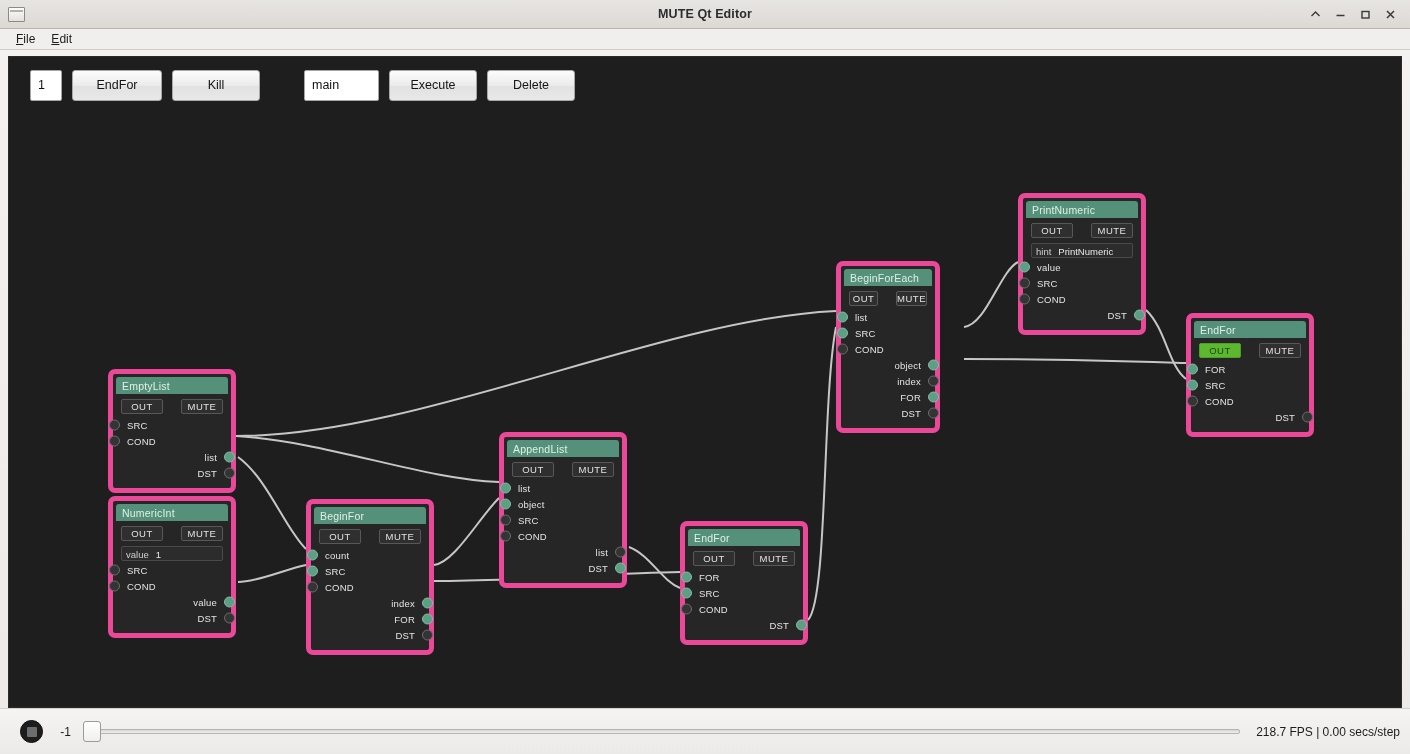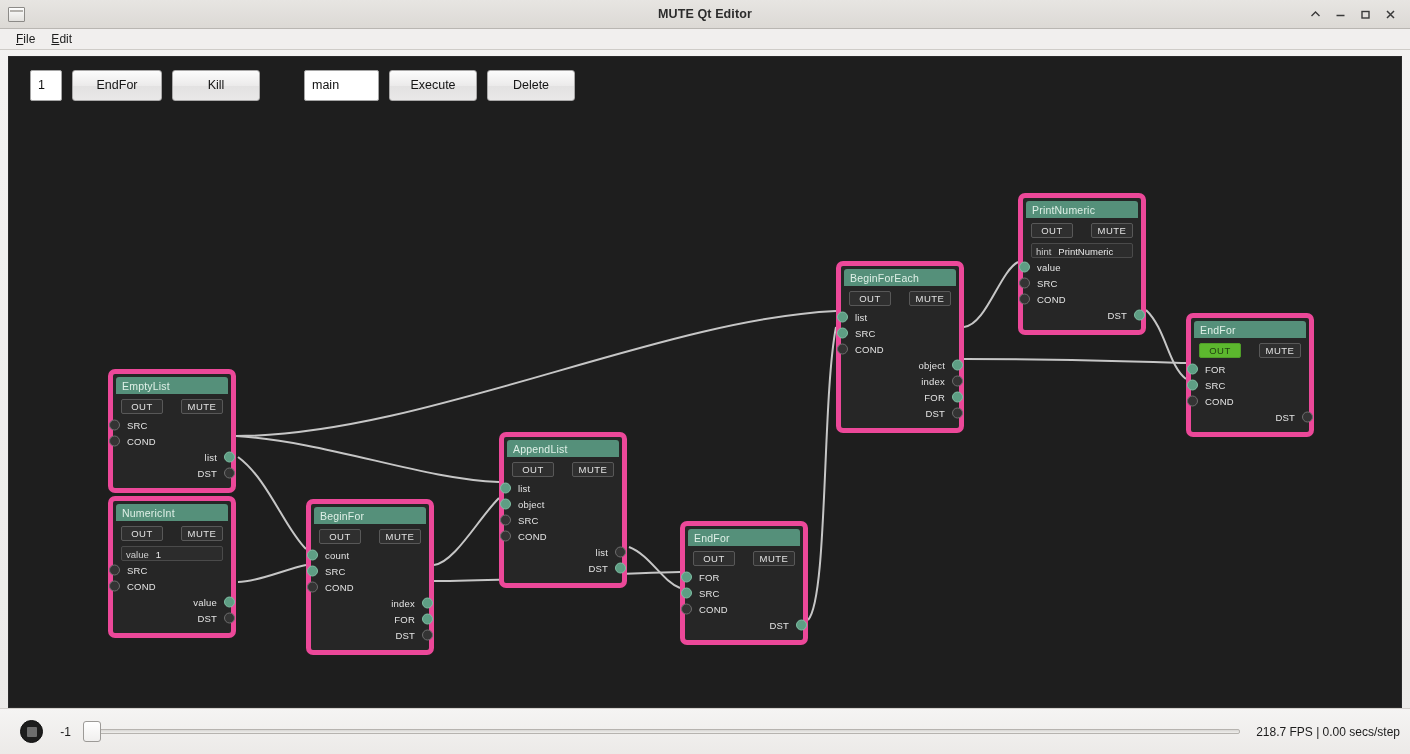--- a/index.html
+++ b/index.html
@@ -458,21 +458,21 @@
                 <div class="sock-row in">
                   <div class="sock in"></div>
                   <div class="sock-label">COND</div>
                 </div>
                 <div class="sock-row out">
                   <div class="sock-label">DST</div>
                   <div class="sock out on"></div>
                 </div>
               </div>
             </div>
-            <div class="node" style="left: 827px; top: 204px; width: 128px;">
+            <div class="node" style="left: 827px; top: 204px; width: 104px;">
               <div class="node-title">BeginForEach</div>
               <div class="node-btns">
                 <div class="nbtn">OUT</div>
                 <div class="nbtn">MUTE</div>
               </div>
               <div class="sock-body">
                 <div class="sock-row in">
                   <div class="sock in on"></div>
                   <div class="sock-label">list</div>
                 </div>

